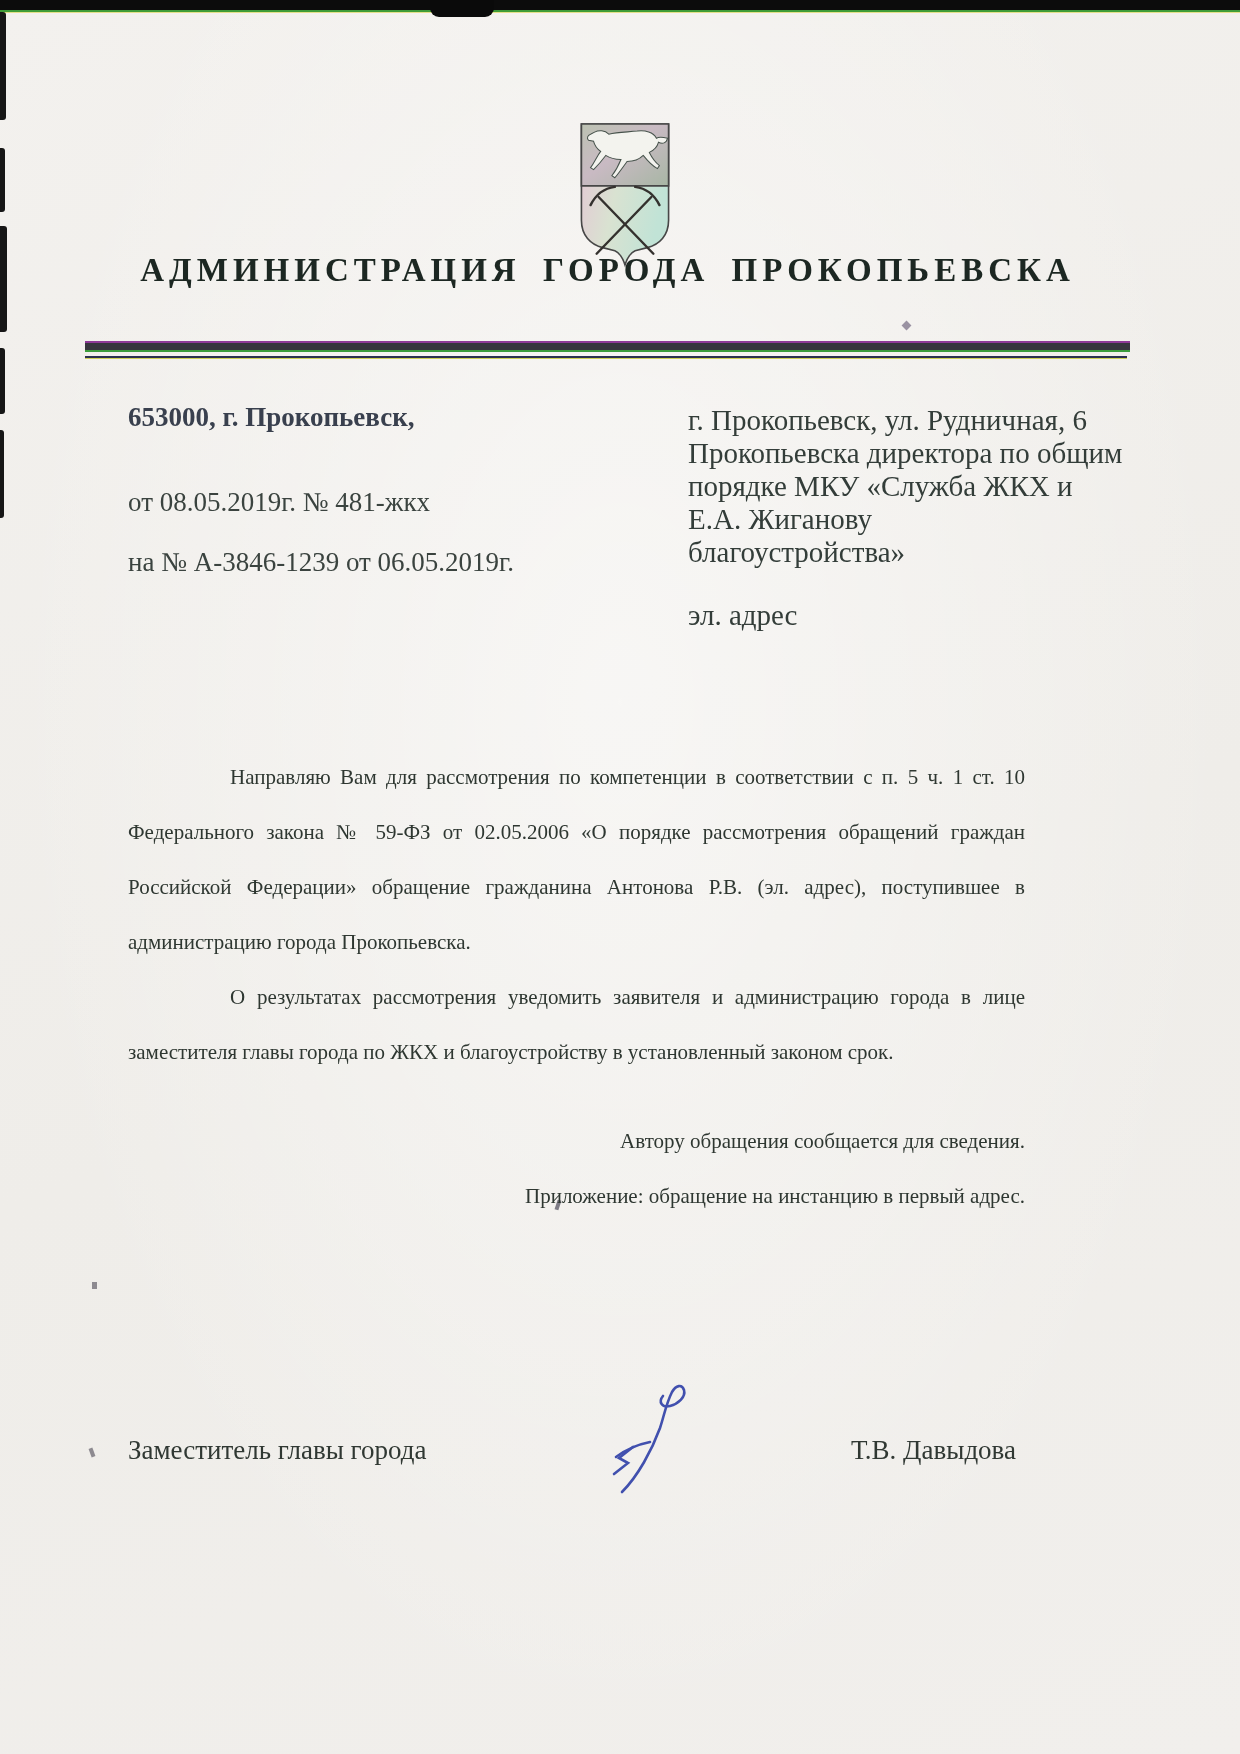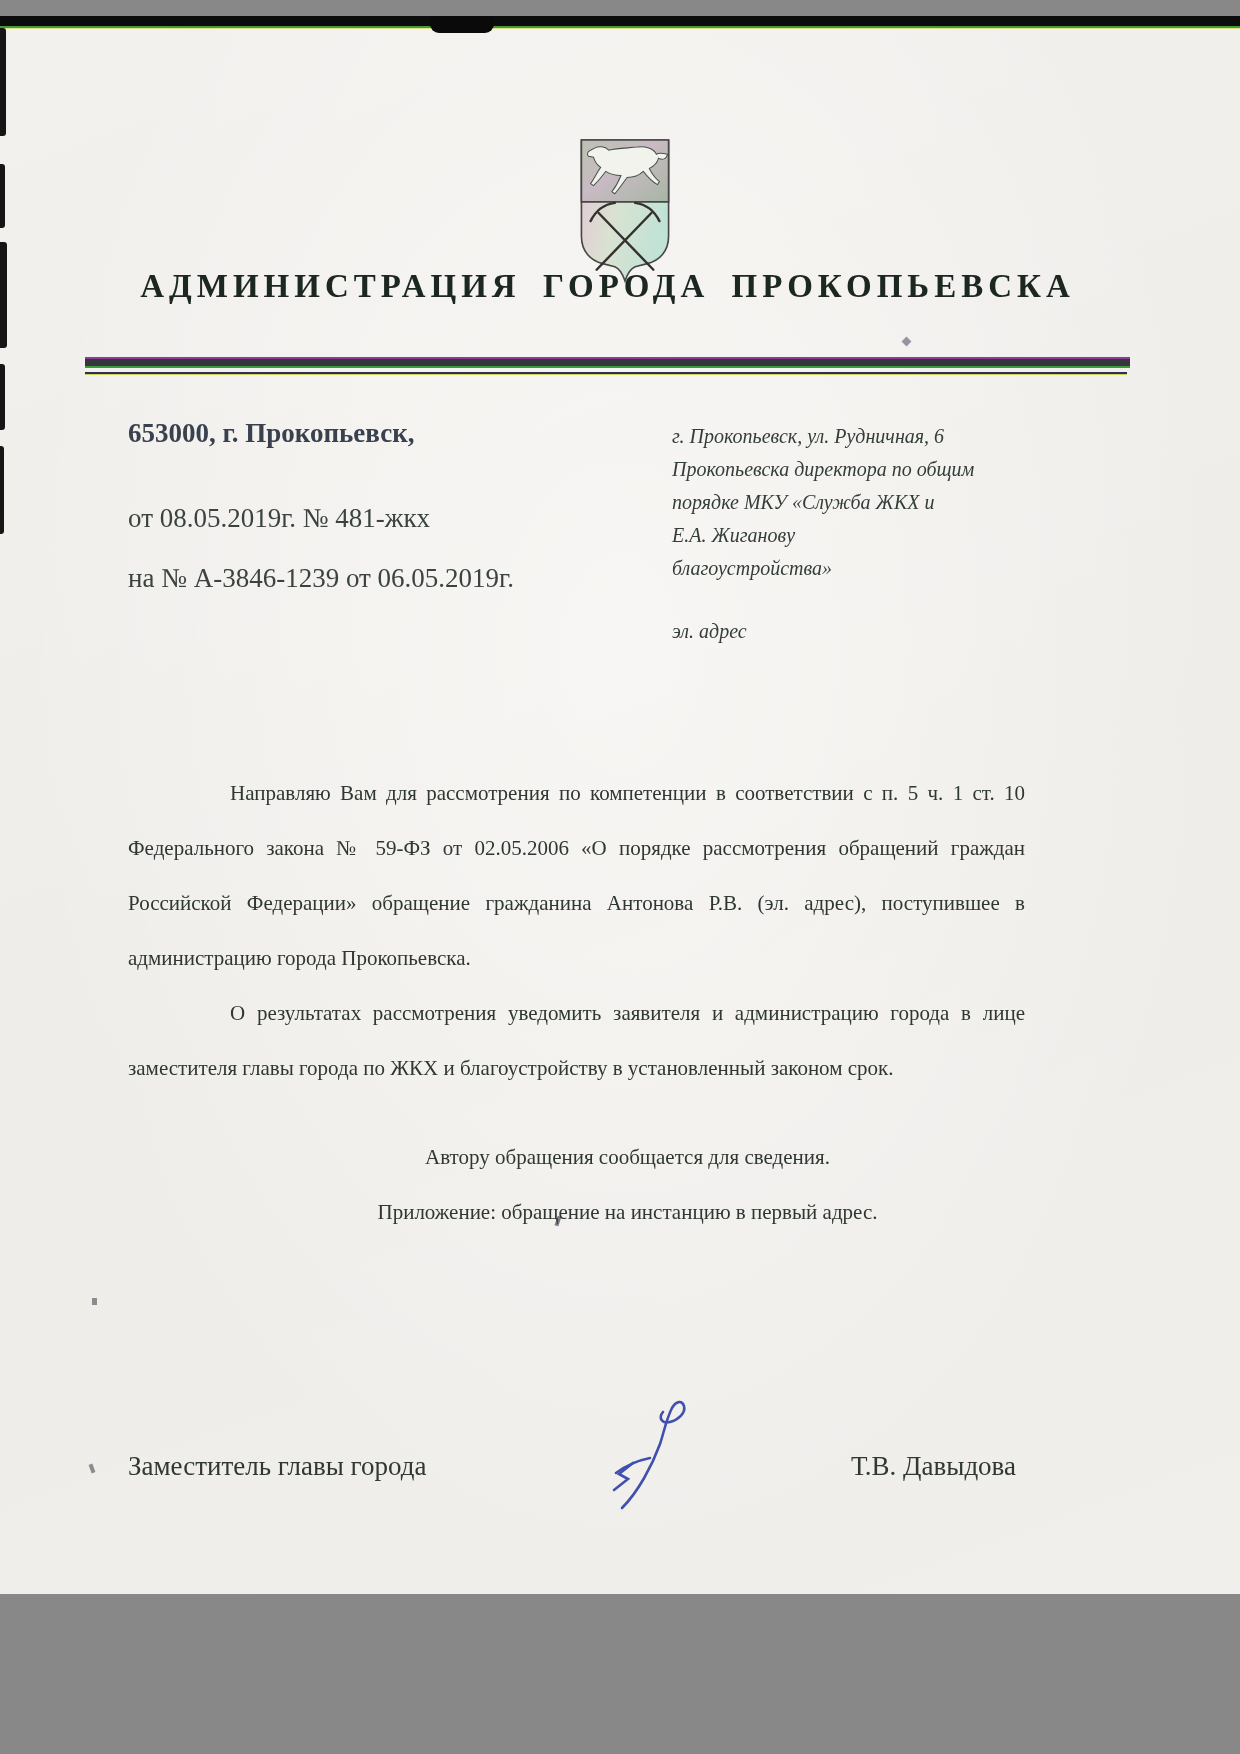--- a/index.html
+++ b/index.html
@@ -1,19 +1,19 @@
 <!DOCTYPE html>
 <html><head>
 <meta charset="utf-8">
 <style>
   html,body{margin:0;padding:0;background:#888;}
   .page{
     position:relative;
-    width:1240px;height:1578px;
-    margin:16px auto;
+    width:1240px;height:1754px;
+    margin:0 auto;
     background:
       radial-gradient(ellipse at 50% 40%, rgba(255,255,255,.5), rgba(0,0,0,0) 70%),
       linear-gradient(160deg,#f3f1ee 0%,#efede9 55%,#f1efec 100%);
     overflow:hidden;
     font-family:"Liberation Serif", serif;
     color:#2e3731;
   }
   
   .top-edge{position:absolute;left:0;top:0;width:100%;height:10px;background:#0c0c0c;}
   .top-edge-green{position:absolute;left:0;top:10px;width:100%;height:2px;background:#3f9c38;}
@@ -38,27 +38,27 @@
   }
   .rule-thin{
     position:absolute;left:85px;top:356px;width:1042px;height:2px;
     background:#2b3150;border-bottom:1px solid #cfcf58;
   }
   
   .sender{position:absolute;left:128px;top:399px;width:470px;font-size:27px;}
   .sender .bold-line{font-weight:700;color:#39404e;line-height:36px;}
   .sender .ref1{position:absolute;left:0;top:88px;color:#3a433f;white-space:nowrap;}
   .sender .ref2{position:absolute;left:0;top:148px;color:#3a433f;white-space:nowrap;}
-  .recipient{position:absolute;left:672px;top:404px;width:440px;font-size:20px;line-height:33px;color:#333d39;font-style:italic;}
+  .recipient{position:absolute;left:688px;top:404px;width:440px;font-size:29px;line-height:33px;color:#333d39;}
   .recipient .addr-line{white-space:nowrap;}
   .recipient .gap{height:30px;}
   
   .body-text{position:absolute;left:128px;top:750px;width:897px;font-size:21px;line-height:55px;color:#2e3731;}
   .body-text p{margin:0;text-align:justify;text-indent:102px;}
-  .body-text p.note{text-align:center;}
+  .body-text p.note{text-align:right;}
   .body-text p.note1{margin-top:34px;}
   
   .signoff{
     position:absolute;left:128px;top:1435px;width:888px;
     display:flex;justify-content:space-between;align-items:flex-start;
     font-size:27px;color:#303833;
   }
   .handwritten{position:absolute;left:606px;top:1378px;width:100px;height:118px;}
 </style>
 </head>

